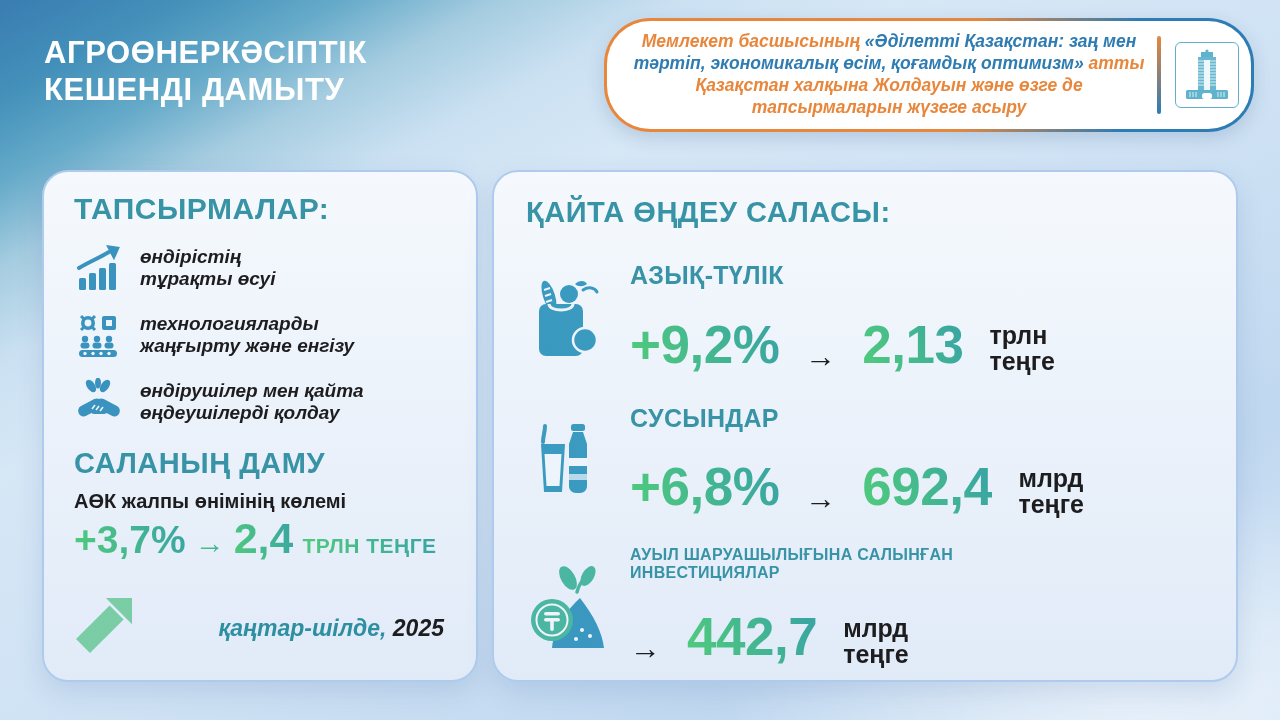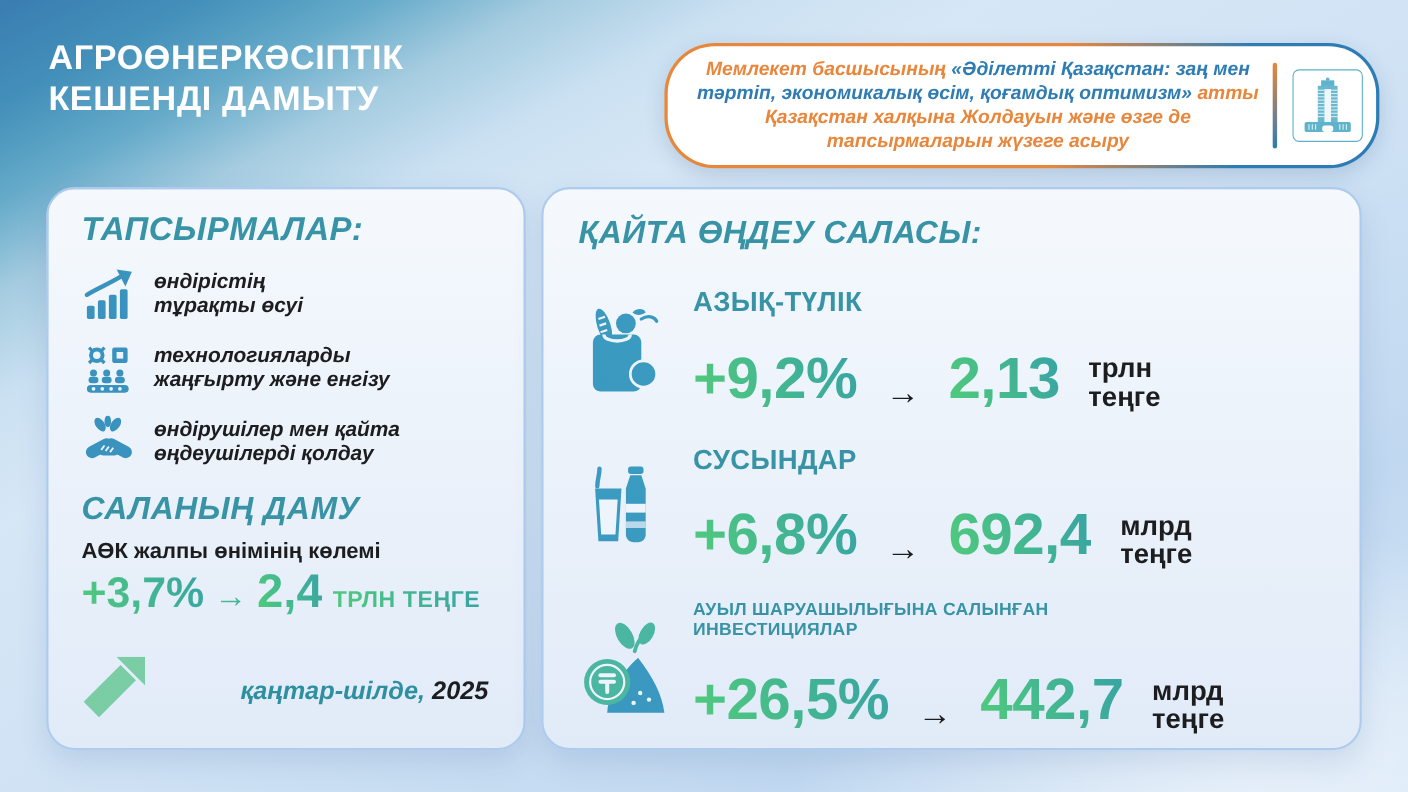--- a/index.html
+++ b/index.html
@@ -13,21 +13,21 @@
     position:relative;
   }
 
   
   .title {
     position:absolute; left:44px; top:34px;
     color:#ffffff; font-size:31px; font-weight:800;
     line-height:37px; letter-spacing:.6px;
   }
   .badge {
-    position:absolute; left:604px; top:39px; width:650px; height:114px;
+    position:absolute; left:604px; top:18px; width:650px; height:114px;
     border-radius:46px; padding:3px;
     background:linear-gradient(100deg, #e8873c 0%, #e8873c 55%, #2d7cb4 80%);
     box-shadow:0 6px 18px rgba(40,80,130,.18);
   }
   .badge-inner {
     width:100%; height:100%; background:#ffffff; border-radius:43px;
     display:flex; align-items:center; padding:0 12px 0 26px;
   }
   .badge-text {
     flex:1; text-align:center;
@@ -48,21 +48,21 @@
   
   .card {
     position:absolute; top:170px; height:512px;
     border-radius:26px; border:2px solid #aecbed;
     background:linear-gradient(180deg,#f5f9fd 0%, #eaf1fa 55%, #e1ebf8 100%);
     box-shadow:0 10px 26px rgba(60,100,160,.16);
   }
   .card-left  { left:42px;  width:436px; padding:20px 26px 14px 30px; display:flex; flex-direction:column; }
   .card-right { left:492px; width:746px; padding:24px 28px 10px 32px; }
 
-  .teal-h { color:#3793a5; font-weight:800; letter-spacing:.5px;font-style:italic; }
+  .teal-h { color:#3793a5; font-weight:800; letter-spacing:.5px; }
   .h-left  { font-size:30px; }
   .h-right { font-size:29px; }
 
   
   .tasks { margin-top:17px; display:flex; flex-direction:column; gap:17px; }
   .task  { display:flex; align-items:center; gap:16px; }
   .task-icon { width:50px; height:50px; flex:none; display:flex; align-items:center; justify-content:center; }
   .task-text { font-style:italic; font-weight:600; font-size:19px; line-height:1.17; color:#1d1d1f; }
   .subheading { margin-top:20px; font-size:29px; line-height:1.16; }
   .caption { margin-top:9px; font-size:20px; font-weight:600; color:#1d1d1f; }
@@ -404,21 +404,20 @@
           <rect x="14" y="54" width="16" height="3.6" rx="1.8" fill="#eef4fb"></rect>
           <rect x="20.2" y="54" width="3.6" height="13" rx="1.8" fill="#eef4fb"></rect>
         </svg>
       </span>
       <div class="row-body">
         <p class="row-label small">
           <span>АУЫЛ ШАРУАШЫЛЫҒЫНА САЛЫНҒАН</span><br>
           <span>ИНВЕСТИЦИЯЛАР</span>
         </p>
         <div class="row-stat">
-          <span class="pct2 grad">+26,5%</span>
           <span class="arr2">→</span>
           <span class="val2 grad">442,7</span>
           <span class="units">
             <span>млрд</span><br>
             <span>теңге</span>
           </span>
         </div>
       </div>
     </div>
 

